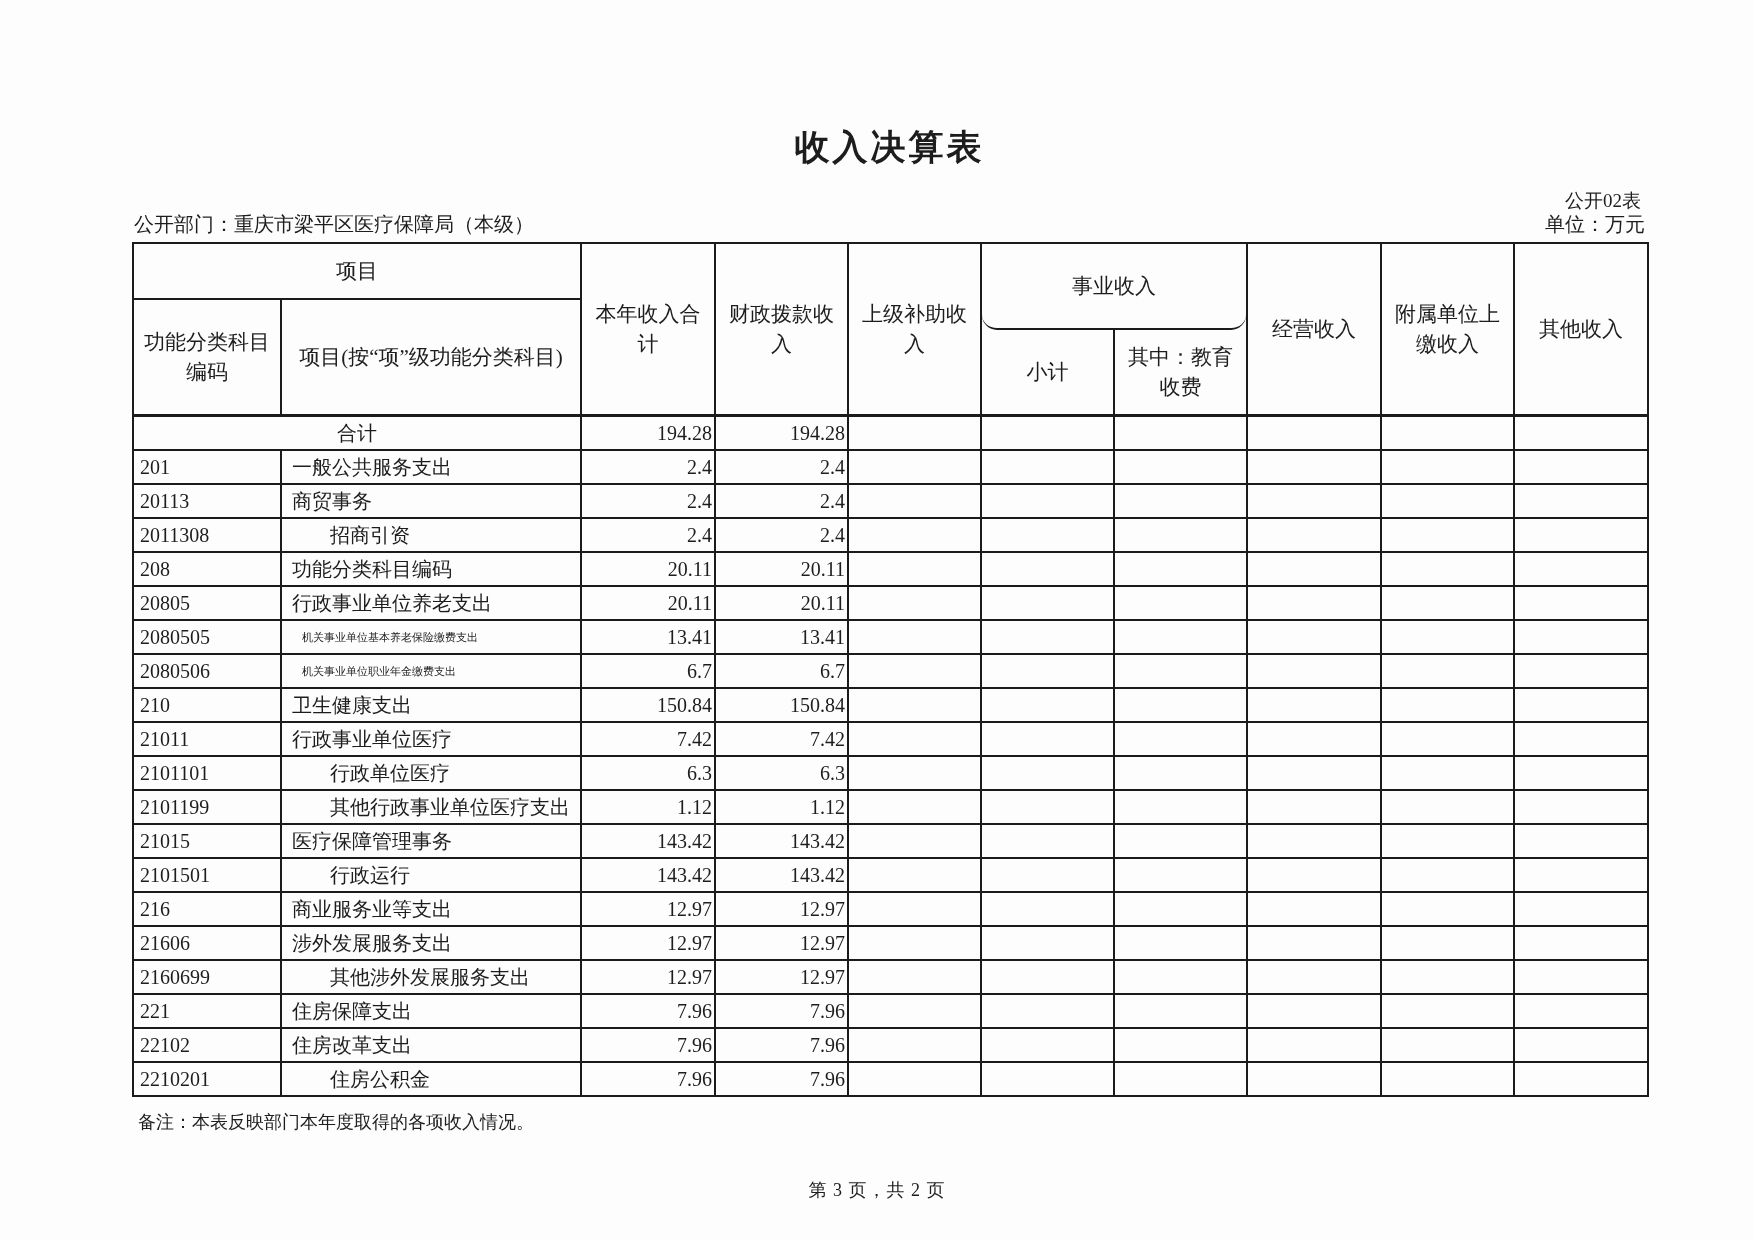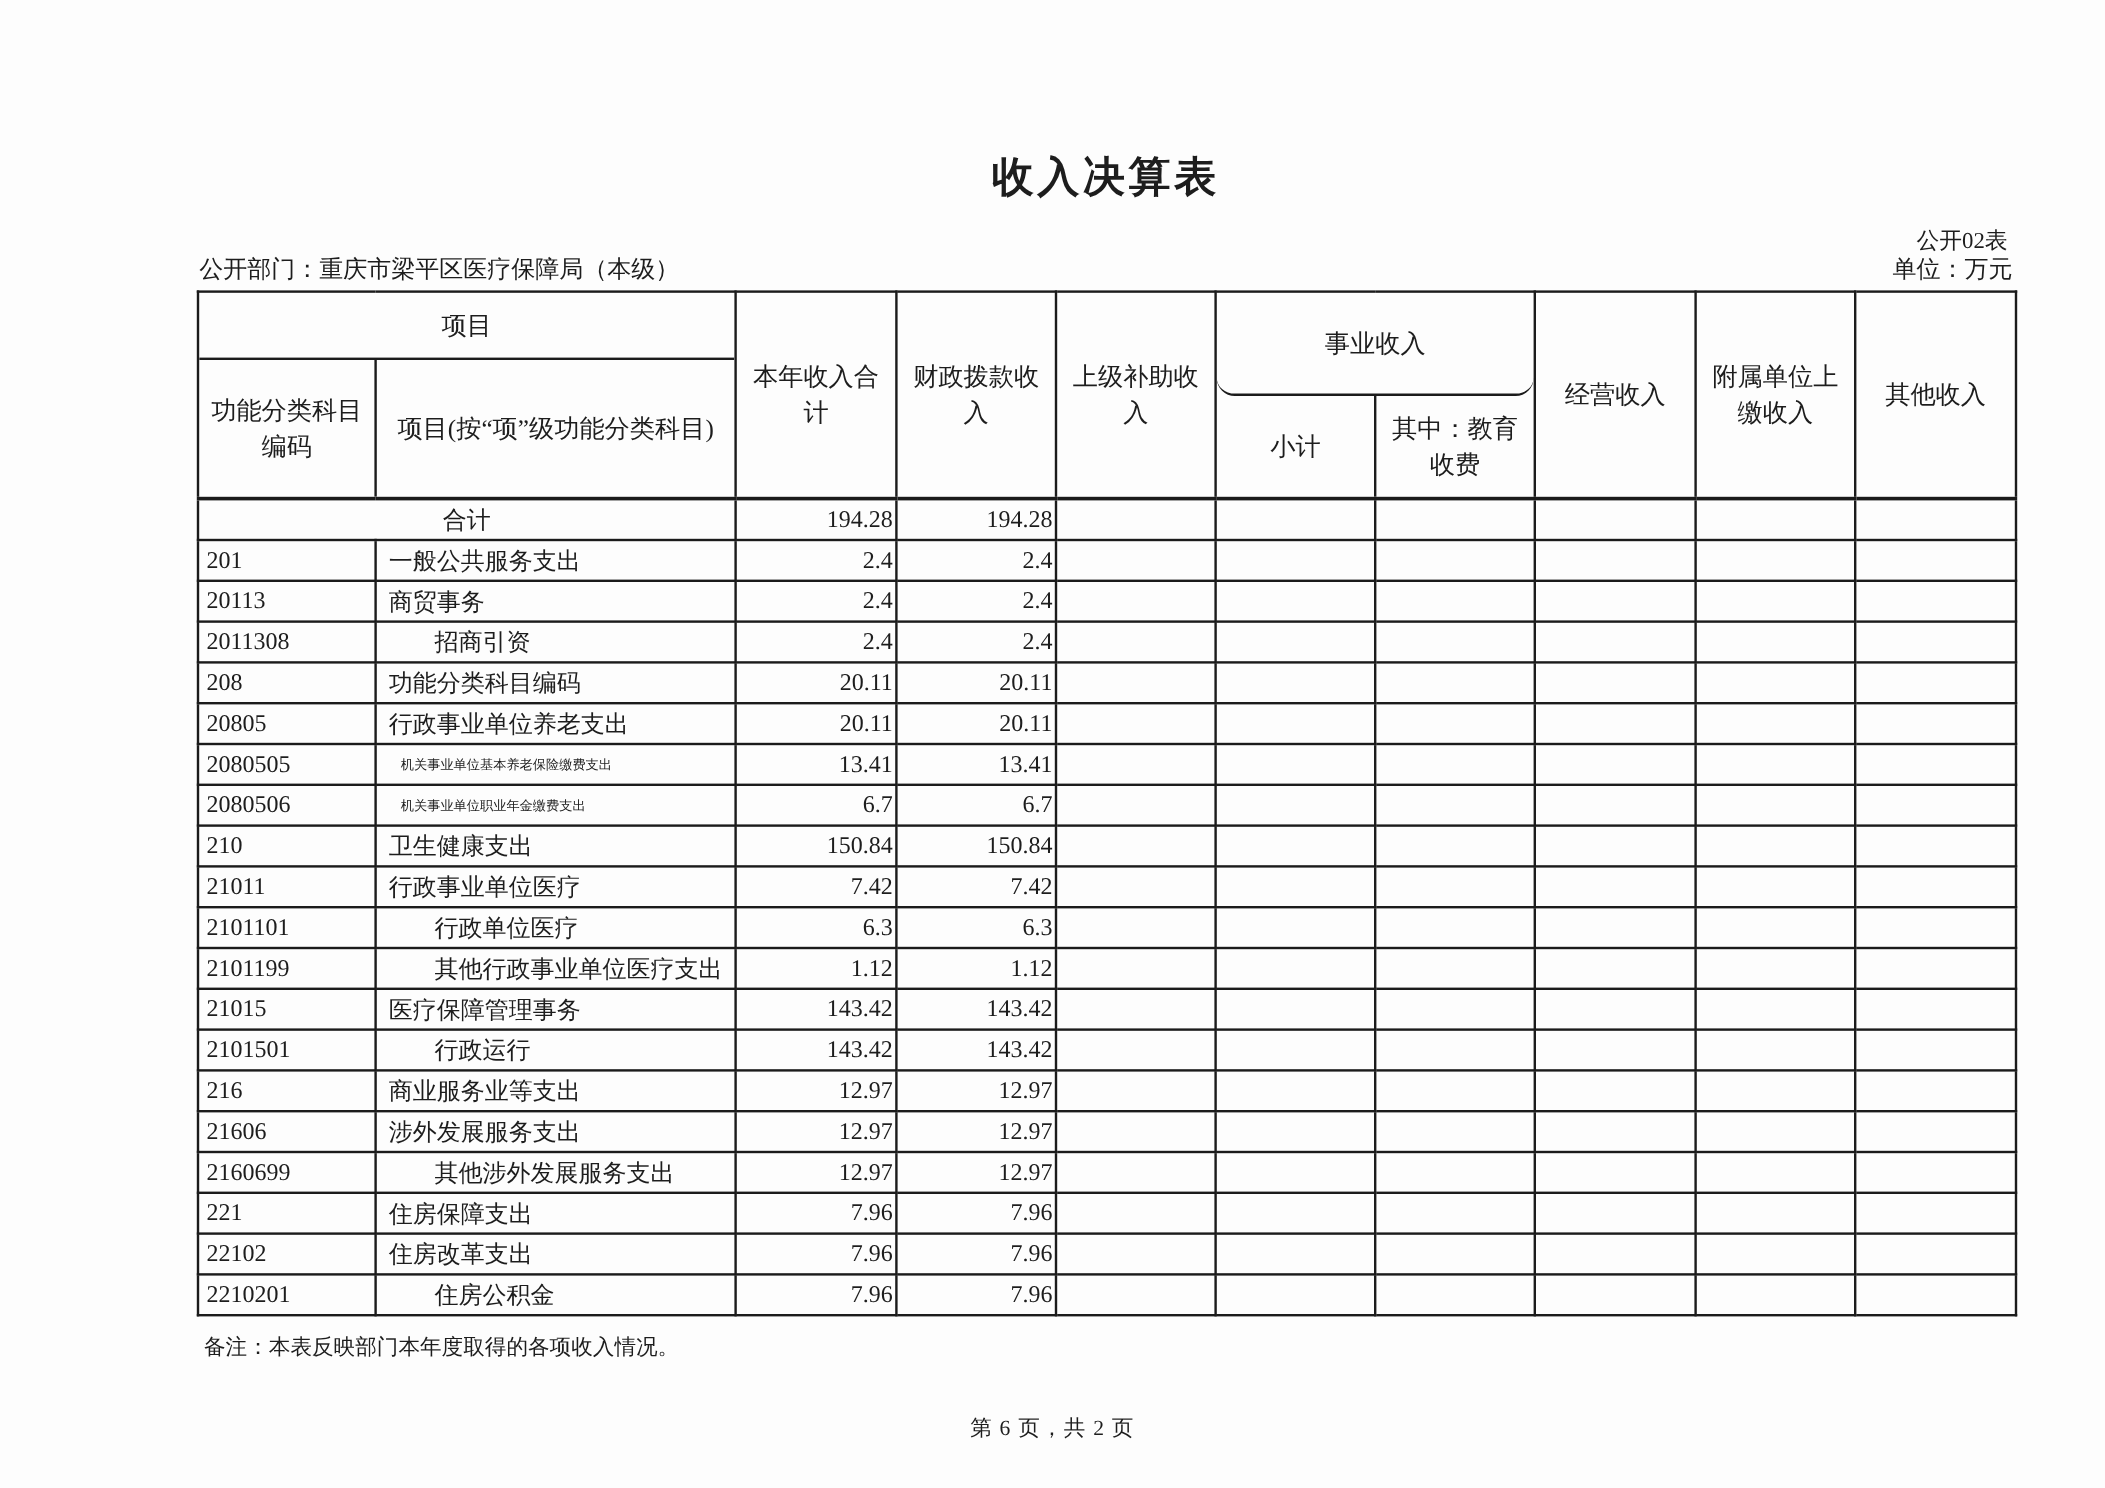--- a/index.html
+++ b/index.html
@@ -1,20 +1,20 @@
 <!DOCTYPE html>
 <html><head>
 <meta charset="utf-8">
 <style>
   html,body{margin:0;padding:0;background:#e9e9e9;}
   .page{
     position:relative;width:1754px;height:1240px;background:#fdfdfd;
     font-family:"Liberation Serif","DejaVu Serif",serif;color:#1d1d1d;overflow:hidden;
   }
-  .content{position:absolute;left:164px;top:0;width:1515px;height:1240px;}
+  .content{position:absolute;left:132px;top:0;width:1515px;height:1240px;}
   .title{position:absolute;top:124px;left:0;width:100%;text-align:center;
     font-size:35px;font-weight:bold;letter-spacing:3px;margin:0;}
   .code-line{position:absolute;top:188px;right:6px;font-size:19px;}
   .meta-row{position:absolute;top:211px;left:2px;right:2px;display:flex;
     justify-content:space-between;font-size:20px;}
   table.report{position:absolute;top:242px;left:0;width:1515px;
     border-collapse:collapse;table-layout:fixed;border:2px solid #0ea5e9;}
   .report th,.report td{border:2px solid #1b1b1b;overflow:hidden;}
   .report thead th{height:170px;padding:0 8px;font-weight:normal;font-size:21px;
     text-align:center;vertical-align:middle;line-height:1.45;border-bottom:3px solid #1b1b1b;}
@@ -331,14 +331,14 @@
             <td></td>
             <td></td>
             <td></td>
             <td></td>
           </tr>
         </tbody>
     </table>
 
     <div class="note">备注：本表反映部门本年度取得的各项收入情况。</div>
   </div>
-  <div class="pagination">第 6 页，共 2 页</div>
+  <div class="pagination">第 3 页，共 2 页</div>
 </div>
 
 </body></html>

